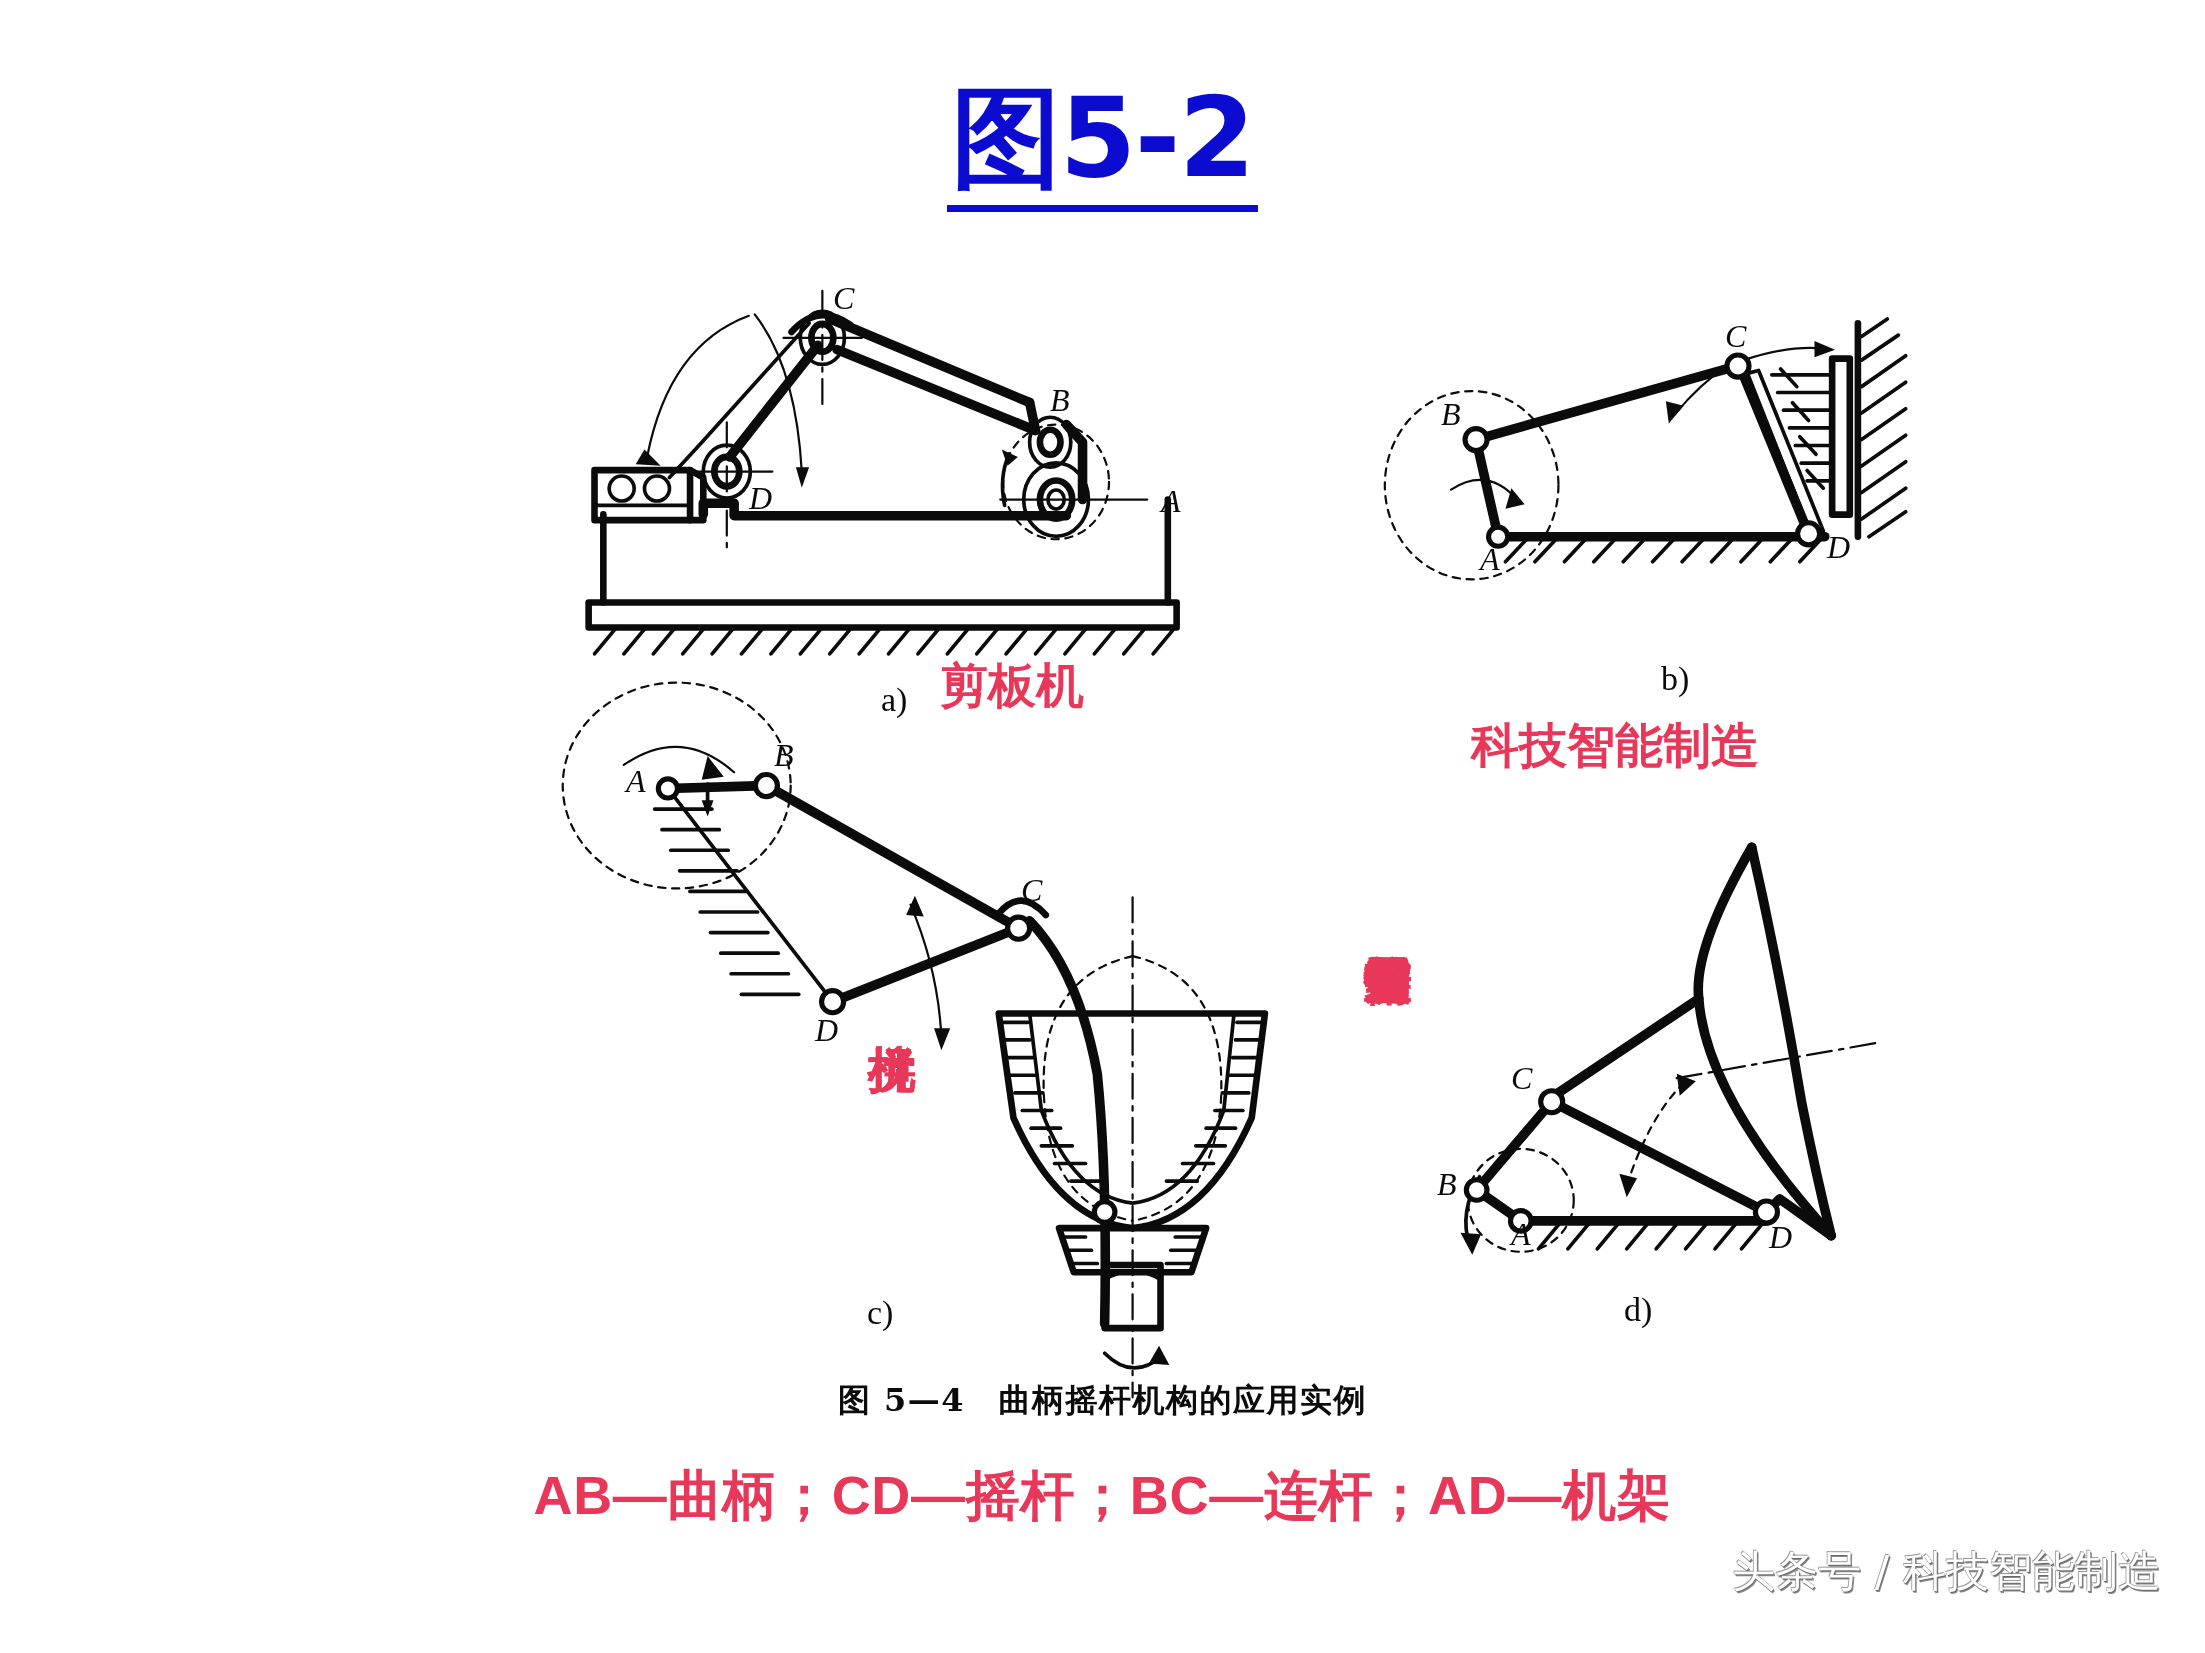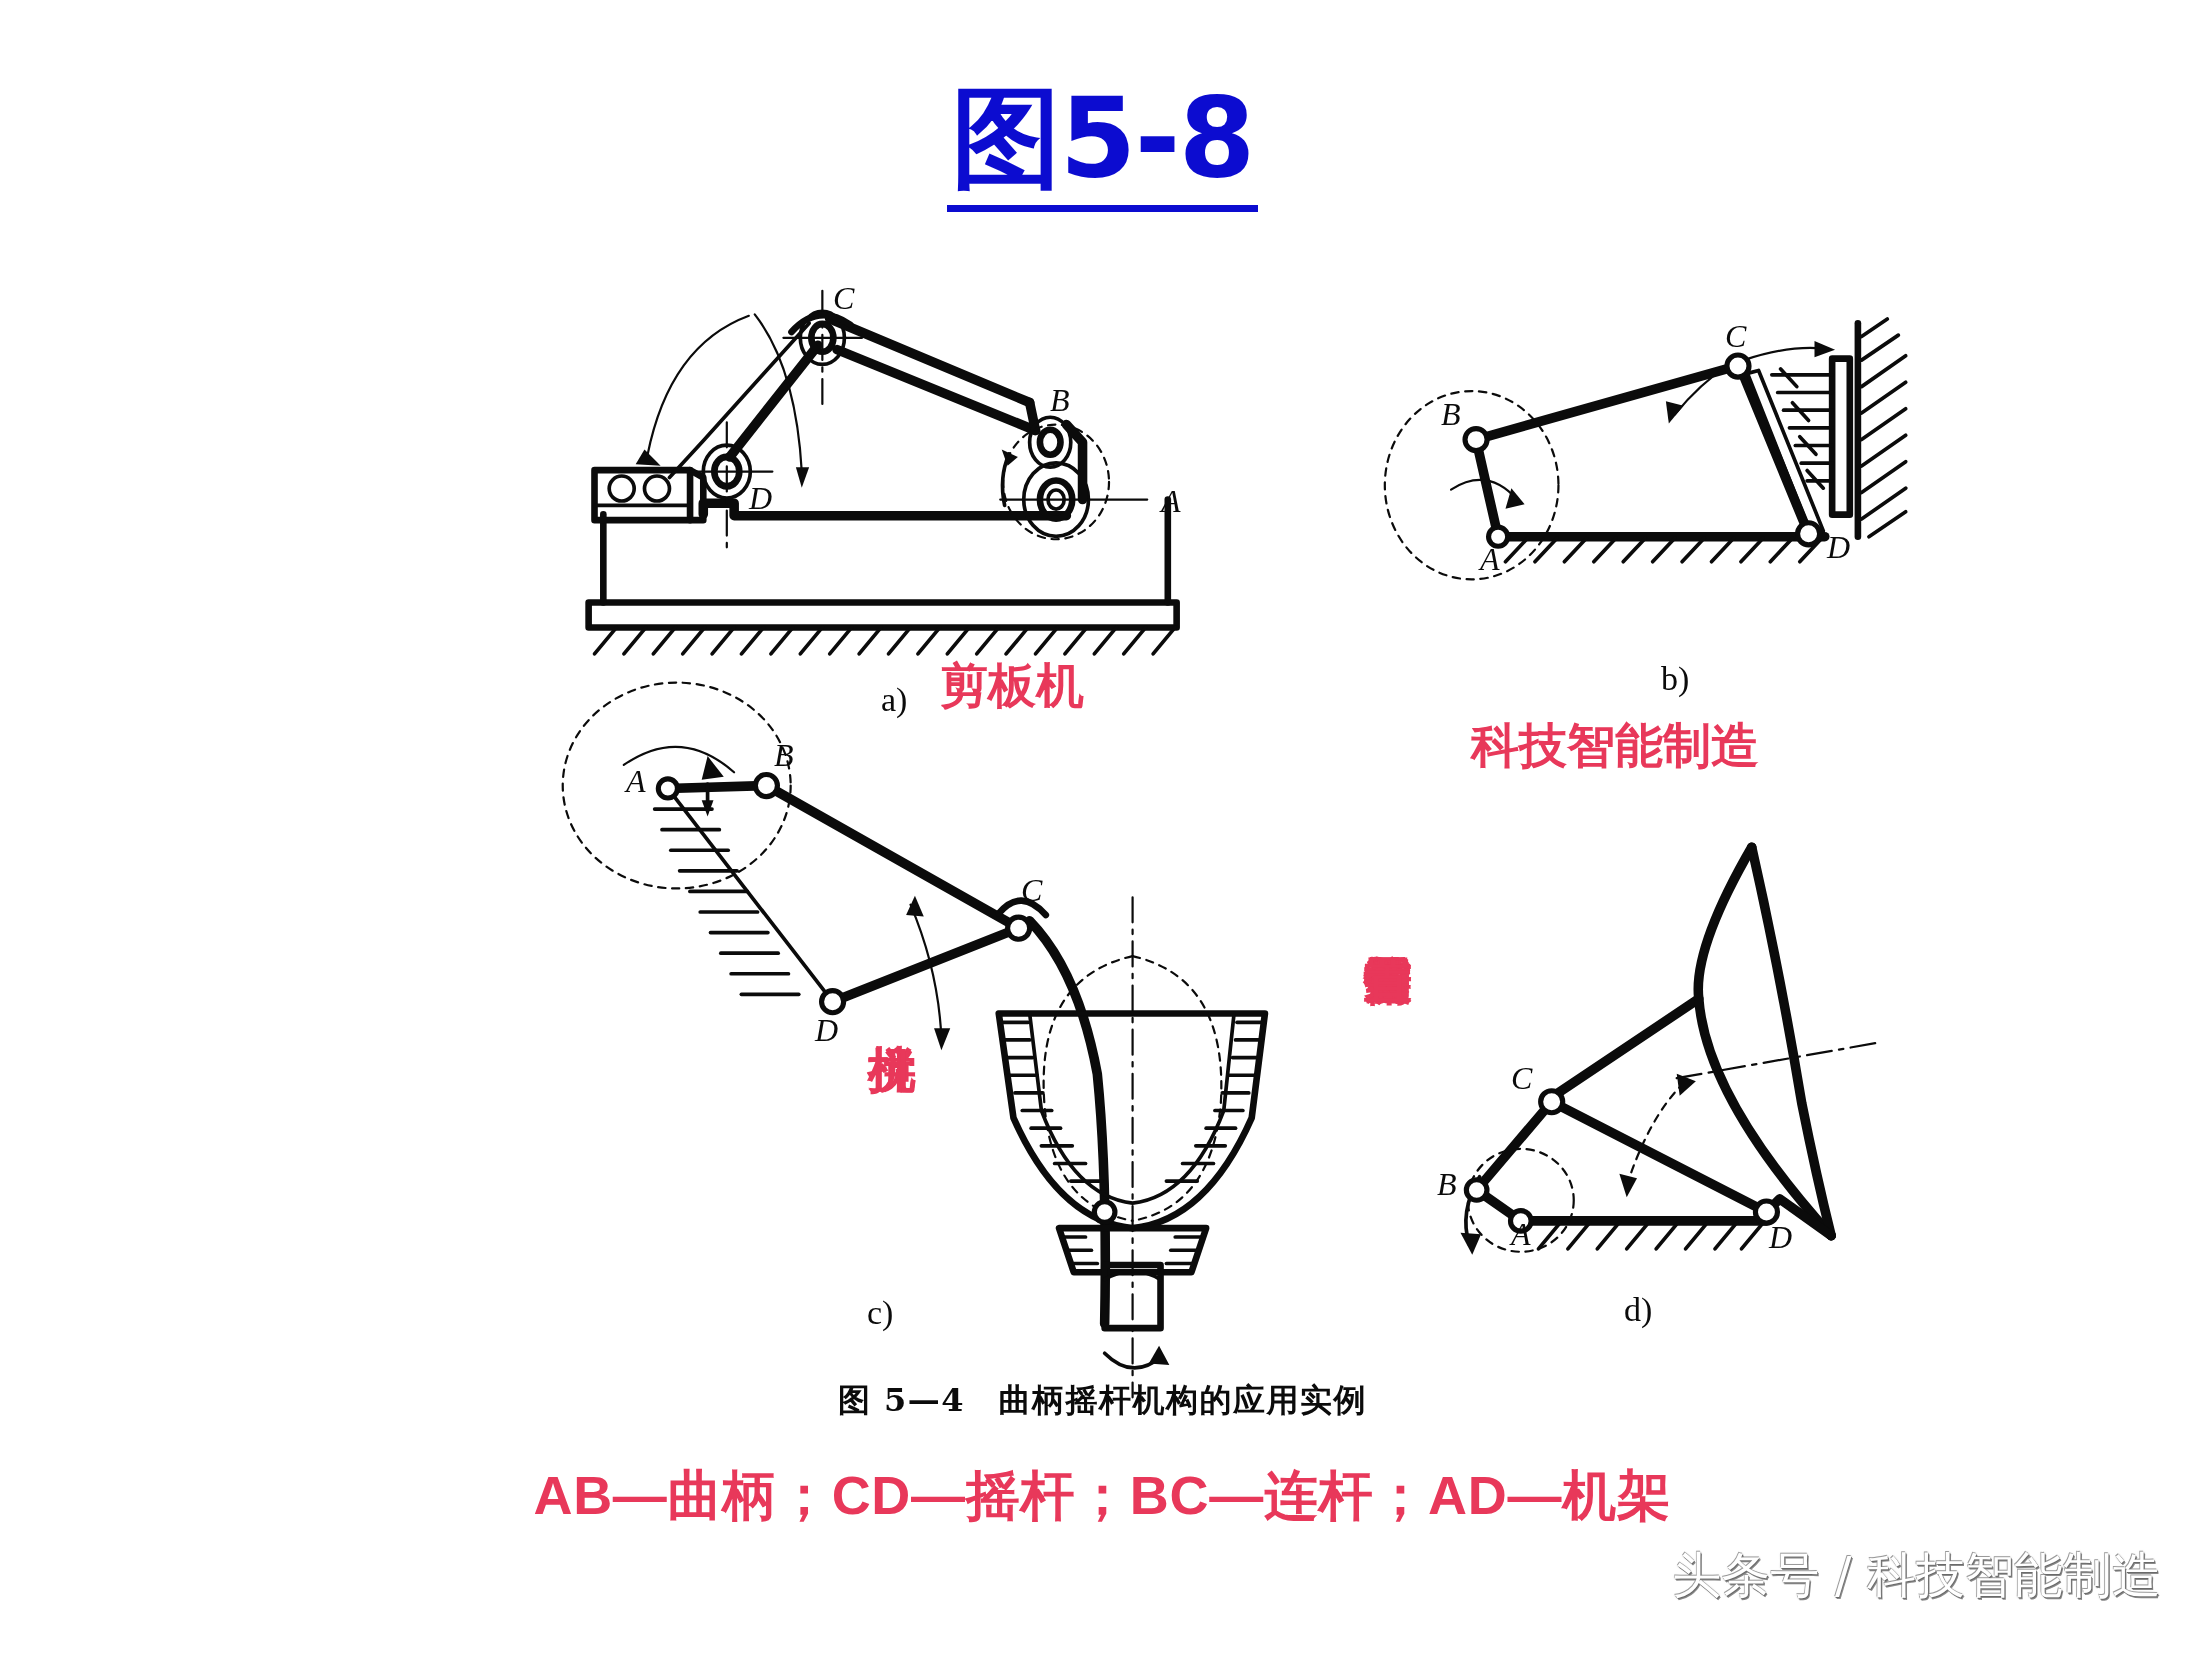--- a/index.html
+++ b/index.html
@@ -118,38 +118,38 @@
     font-size: 54px;
     font-weight: 700;
     color: #e8385a;
     letter-spacing: 0.7px;
   }
   #watermark {
     position: absolute;
     right: 44px;
     top: 1543px;
     font-family: "DejaVu Sans", "Liberation Sans", sans-serif;
-    font-size: 49px;
+    font-size: 43px;
     font-weight: 400;
     color: #ffffff;
     text-shadow:
       0.7px 0.7px 0 #6a6a6a,
       1.5px 1.5px 0 #8a8a8a,
       -0.7px -0.7px 0 #9a9a9a,
       0 0 1.5px #7a7a7a;
     white-space: nowrap;
   }
 </style>
 </head>
 <body>
 
 <div class="page">
 
   <div id="title-block">
-    <span id="title-text">图5-8</span>
+    <span id="title-text">图5-2</span>
   </div>
 
   <div class="figure" id="fig-a">
     <svg viewBox="0 0 930 600" width="684" height="441" aria-hidden="true">
 
       <rect x="40" y="470" width="800" height="34" class="stroke thick"></rect>
 
       <g class="stroke med">
         <line x1="40" y1="504" x2="840" y2="504"></line>
         <line x1="48" y1="540" x2="78" y2="504"></line>

